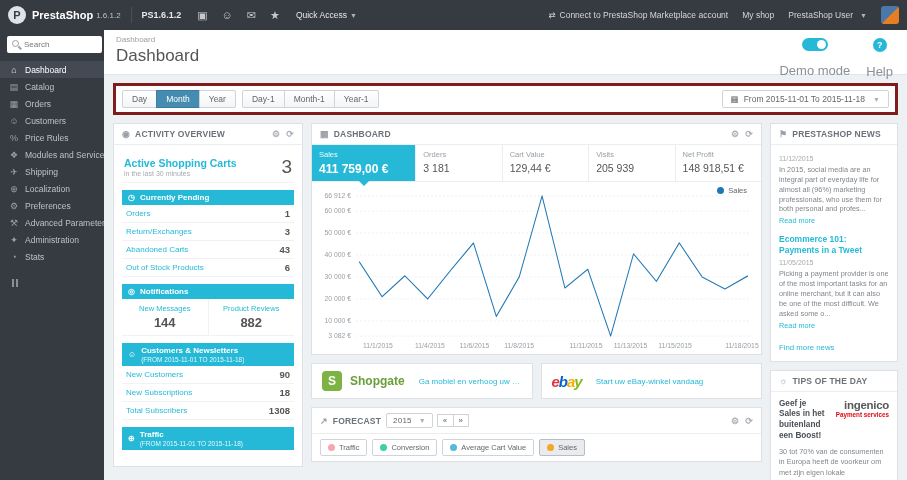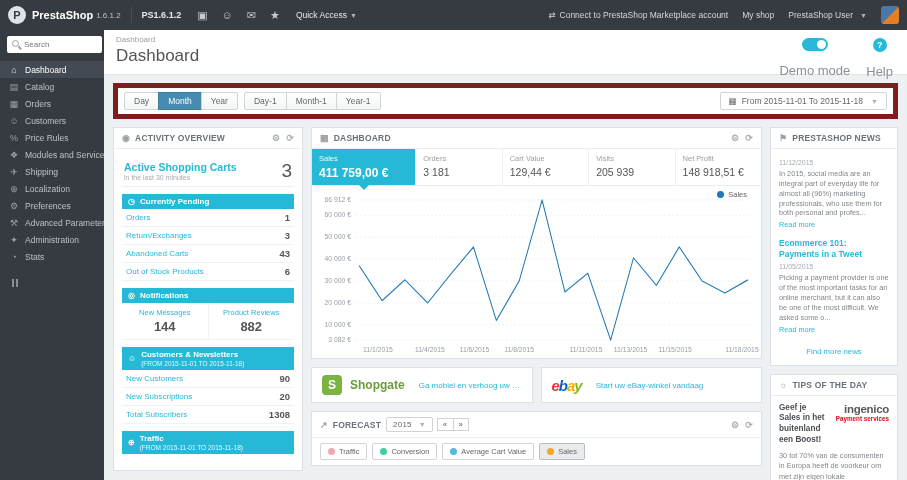--- a/index.html
+++ b/index.html
@@ -40,21 +40,21 @@
   .breadcrumb{font-size:8px;color:#9aa0a6;margin-bottom:2px}
   .page-title{font-size:17px;font-weight:400;color:#555}
   .head-tools{position:absolute;right:14px;top:8px;display:flex;gap:16px;text-align:center}
   .toggle{width:26px;height:13px;border-radius:7px;background:#25b9d7;position:relative;cursor:pointer;margin:0 auto}
   .toggle::after{content:"";position:absolute;right:2px;top:2px;width:9px;height:9px;border-radius:50%;background:#fff}
   .help-circle{width:14px;height:14px;border-radius:50%;background:#25b9d7;color:#fff;font-size:9px;font-weight:bold;line-height:14px;margin:0 auto;cursor:pointer}
   .tool-label{font-size:13px;color:#8a9097;margin-top:12px}
 
   .content{padding:8px 9px}
   
-  .filterbar{background:#fff;border:5px solid #7f1d1d;padding:4px 6px;display:flex;align-items:center;margin-bottom:8px}
+  .filterbar{background:#fff;border:3px solid #7f1d1d;padding:4px 6px;display:flex;align-items:center;margin-bottom:8px}
   .btn{border:1px solid #cfd4d8;background:linear-gradient(#fff,#f3f5f6);font-size:8.5px;color:#666;padding:3px 9px;cursor:pointer;margin-left:-1px;font-family:"Liberation Sans",sans-serif}
   .btn:first-child{margin-left:0;border-radius:2px 0 0 2px}
   .btn.rs{margin-left:6px;border-radius:2px 0 0 2px}
   .btn.re{border-radius:0 2px 2px 0}
   .btn.active{background:#458cb0;border-color:#3c7da0;color:#fff}
   .datebox{margin-left:auto;border:1px solid #cfd4d8;background:#fff;font-size:8.5px;color:#666;padding:3px 8px;display:flex;align-items:center;gap:5px;cursor:pointer;border-radius:2px}
 
   
   .cols{display:flex;gap:8px;align-items:flex-start}
   .col-left{width:190px;flex:0 0 auto}
@@ -123,21 +123,21 @@
   .fc-btn{display:inline-flex;align-items:center;gap:4px;border:1px solid #d0d4d8;background:#fff;border-radius:2px;font-size:7.5px;color:#666;padding:3px 7px;cursor:pointer;white-space:nowrap}
   .fc-btn.active{background:#e9ebee;border-color:#b7bec5}
 
   
   .news-body{padding:7px 8px}
   .news-title{color:#25b9d7;font-size:8.5px;font-weight:bold;line-height:1.3;cursor:pointer}
   .news-date{font-size:7px;color:#a6abb0;margin:3px 0}
   .news-excerpt{font-size:7.3px;color:#82878c;line-height:1.35}
   .read-more{color:#25b9d7;font-size:7.3px;margin-top:2px;cursor:pointer}
   .news-item{margin-bottom:9px}
-  .find-more{text-align:center;color:#25b9d7;font-size:7.8px;padding:4px 0 2px 0;cursor:pointer}
+  .find-more{color:#25b9d7;font-size:7.8px;padding:4px 0 2px 0;cursor:pointer}
   .tips-body{padding:7px 8px}
   .tips-top{display:flex;gap:6px;align-items:flex-start;margin-bottom:6px}
   .tips-heading{flex:1;font-size:8.2px;font-weight:bold;color:#4a4f54;line-height:1.3}
   .ingenico{text-align:right;flex:0 0 auto}
   .ingenico .ig-name{font-size:11.5px;font-weight:bold;color:#58595b;letter-spacing:-.3px}
   .ingenico .ig-sub{font-size:6.3px;color:#e30613;font-weight:bold}
   .tips-text{font-size:7.3px;color:#82878c;line-height:1.4}
 </style>
 </head>
 <body>
@@ -328,21 +328,21 @@
                 <span>Customers &amp; Newsletters</span>
                 <span class="sec-sub">(FROM 2015-11-01 TO 2015-11-18)</span>
               </span>
             </div>
             <div class="sec-row">
               <span class="lbl">New Customers</span>
               <span class="val">90</span>
             </div>
             <div class="sec-row">
               <span class="lbl">New Subscriptions</span>
-              <span class="val">20</span>
+              <span class="val">18</span>
             </div>
             <div class="sec-row">
               <span class="lbl">Total Subscribers</span>
               <span class="val">1308</span>
             </div>
 
             <div class="sec-head">
               <span>⊕</span>
               <span>
                 <span>Traffic</span>

